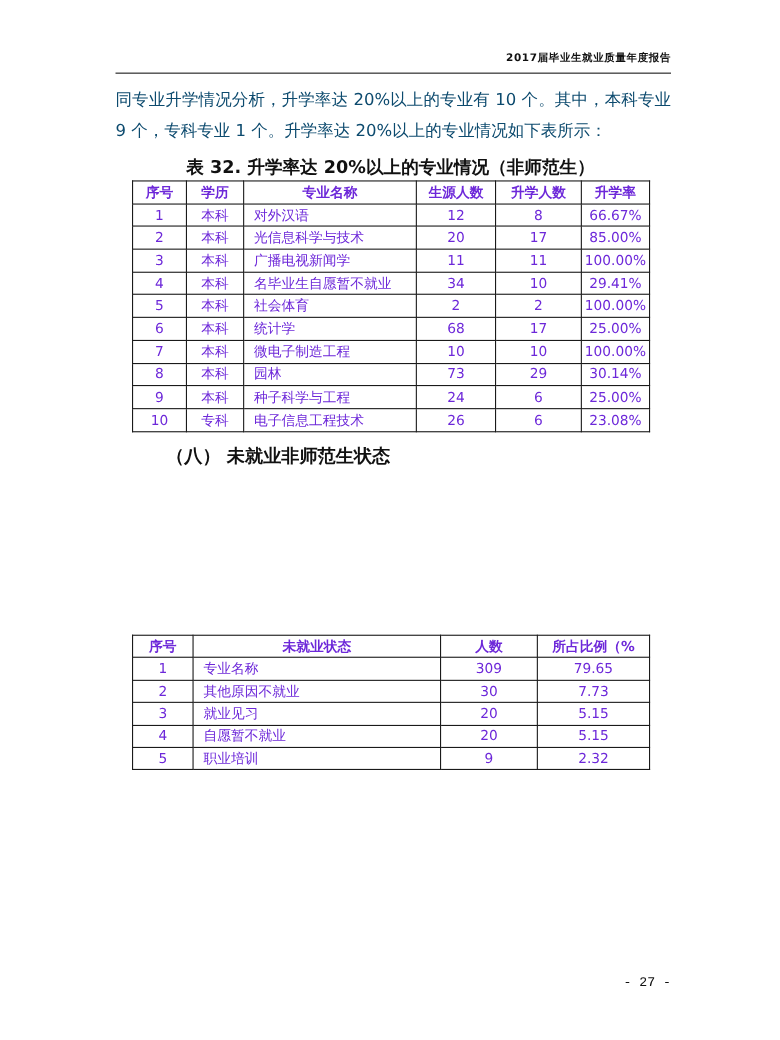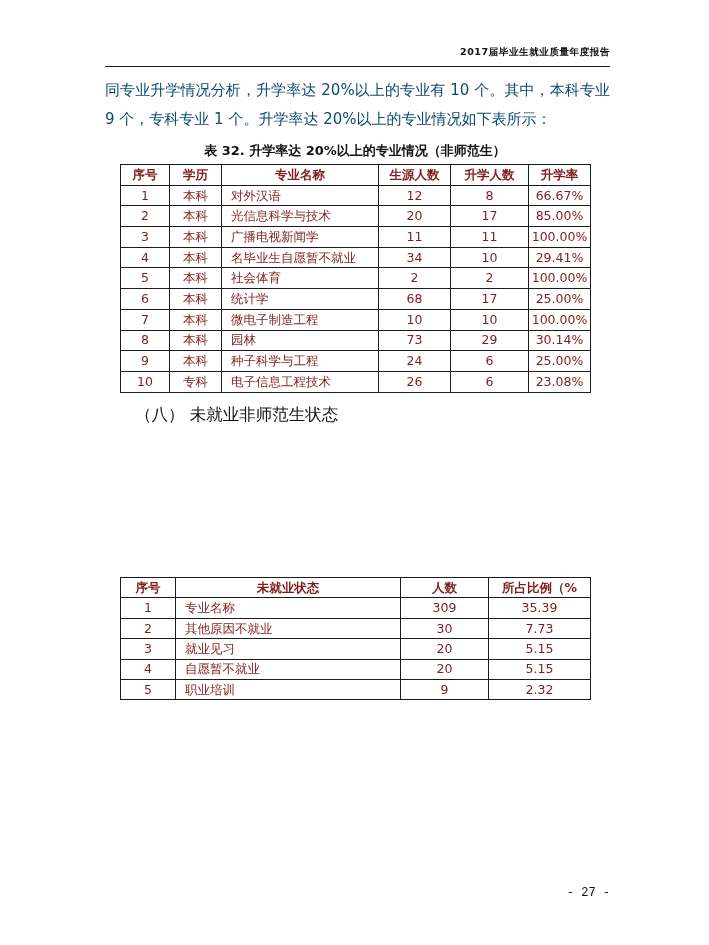--- a/index.html
+++ b/index.html
@@ -25,34 +25,34 @@
   .para {
     position: absolute; left: 105px; width: 505px;
     font-size: 15px; line-height: 29px; text-align: justify;
     color: #0c4a6e;
   }
   .p1 { top: 76px; }
   .p2 { top: 441px; line-height: 27px; text-indent: 2em; }
 
   .caption {
     position: absolute; left: 120px; width: 470px;
-    text-align: center; font-weight: bold; font-size: 13px; color: #111;
+    text-align: center; font-weight: bold; font-size: 16px; color: #111;
   }
   .cap32 { top: 142px; }
   .cap33 { top: 555px; }
 
   .section-heading {
-    position: absolute; top: 404px; left: 135px;
-    font-size: 16.5px; font-weight: normal; color: #111;
+    position: absolute; top: 404px; left: 151px;
+    font-size: 16.5px; font-weight: bold; color: #111;
   }
 
   table.doc-table {
     position: absolute; left: 120px; width: 470px;
     border-collapse: collapse; table-layout: fixed;
-    font-size: 12.5px; color: #7f1d1d;
+    font-size: 12.5px; color: #6d28d9;
     border: 1.5px solid #1a1a1a;
   }
   .t32 { top: 164px; }
   .t33 { top: 577px; }
   .doc-table th, .doc-table td {
     border: 1px solid #1a1a1a;
     text-align: center; vertical-align: middle;
     padding: 0; line-height: 1.1;
     overflow: hidden; white-space: nowrap;
   }
@@ -204,21 +204,21 @@
           <th>未就业状态</th>
           <th>人数</th>
           <th>所占比例（%</th>
         </tr>
       </thead>
       <tbody>
         <tr>
           <td>1</td>
           <td class="col-left">专业名称</td>
           <td>309</td>
-          <td>35.39</td>
+          <td>79.65</td>
         </tr>
         <tr>
           <td>2</td>
           <td class="col-left">其他原因不就业</td>
           <td>30</td>
           <td>7.73</td>
         </tr>
         <tr>
           <td>3</td>
           <td class="col-left">就业见习</td>

